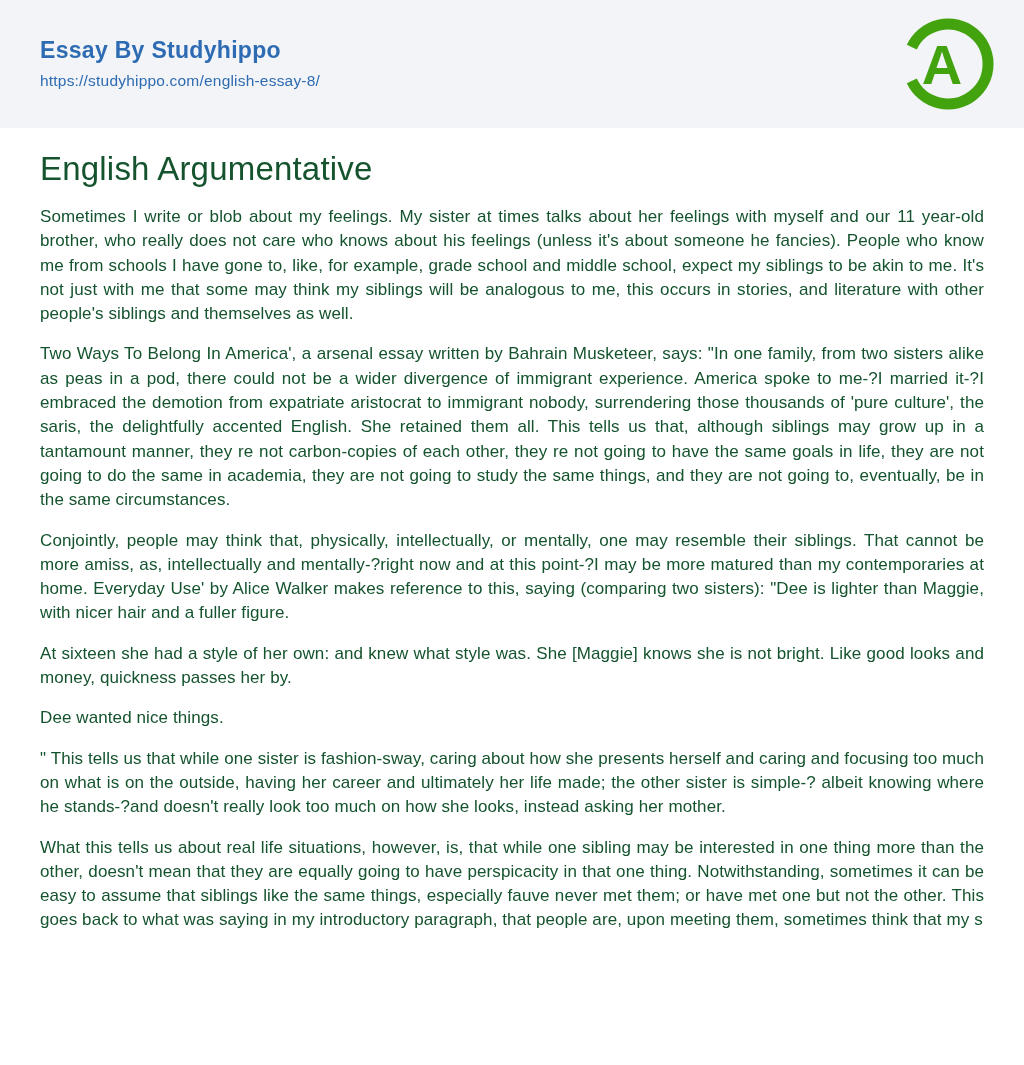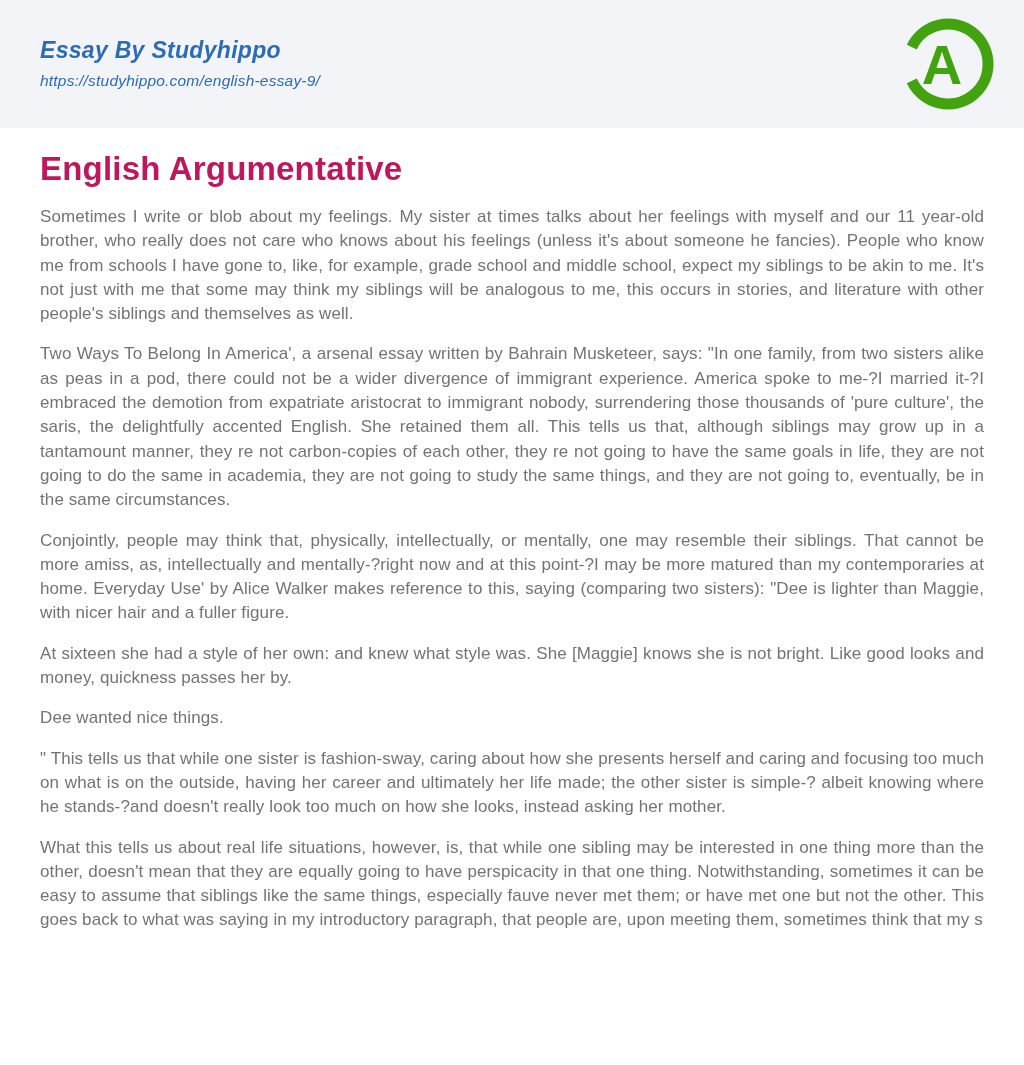--- a/index.html
+++ b/index.html
@@ -22,21 +22,20 @@
     justify-content: space-between;
     height: 128px;
     background: #f2f4f8;
     padding: 0 24px 0 40px;
     box-sizing: border-box;
   }
   .header-text {
     display: flex;
     flex-direction: column;
     gap: 7px;
-    font-style: italic;
   }
   .site-title {
     color: #2d6bb2;
     font-size: 23px;
     font-weight: 700;
     letter-spacing: 0.3px;
     text-decoration: none;
     line-height: 1.2;
   }
   .essay-url {
@@ -54,45 +53,45 @@
   }
   
   .main {
     padding: 0 40px;
     box-sizing: border-box;
   }
   .essay-title {
     margin: 22px 0 0 0;
     font-size: 33px;
     line-height: 38px;
-    font-weight: 700;
-    color: #be185d;
+    font-weight: 400;
+    color: #14532d;
     letter-spacing: 0.2px;
   }
   .paragraphs {
     margin-top: 17px;
   }
   .paragraphs p {
     margin: 0 0 16px 0;
     font-size: 17px;
     line-height: 24.3px;
-    color: #737373;
+    color: #14532d;
     text-align: justify;
     letter-spacing: 0.1px;
   }
 </style>
 </head>
 <body>
 
 <div class="page">
 
   <header class="header">
     <div class="header-text">
       <a href="#" class="site-title">Essay By Studyhippo</a>
-      <a href="#" class="essay-url">https://studyhippo.com/english-essay-9/</a>
+      <a href="#" class="essay-url">https://studyhippo.com/english-essay-8/</a>
     </div>
 
     <div class="logo">
       <svg width="104" height="104" viewBox="0 0 104 104" xmlns="http://www.w3.org/2000/svg">
         <path d="M 15.8 35.1 A 40 40 0 1 1 15.8 68.9" fill="none" stroke="#43a30e" stroke-width="11" stroke-linecap="butt"></path>
         <text x="46" y="72" text-anchor="middle" font-family="Liberation Sans, sans-serif" font-size="56" font-weight="600" fill="#43a30e">A</text>
       </svg>
     </div>
   </header>
 

